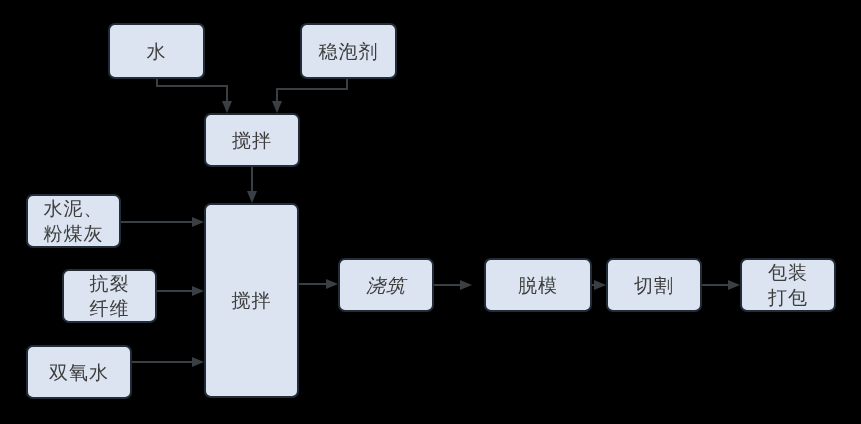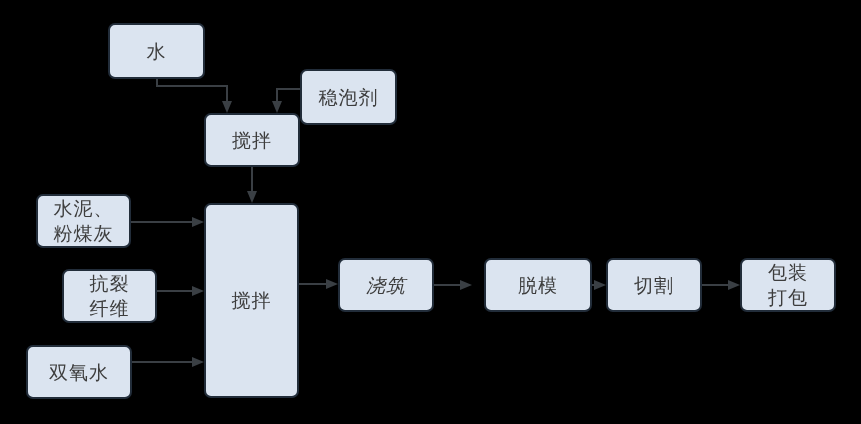--- a/index.html
+++ b/index.html
@@ -33,23 +33,23 @@
     justify-content: center;
     text-align: center;
     color: #3d3d3d;
     font-size: 19px;
     line-height: 25px;
     white-space: pre-line;
     letter-spacing: 1px;
   }
   
   .n-water    { left:108px; top:23px;  width:97px; height:56px; }
-  .n-stab     { left:300px; top:23px;  width:97px; height:56px;margin-top:46px; }
+  .n-stab     { left:300px; top:23px;  width:97px; height:56px; }
   .n-mix1     { left:204px; top:113px; width:96px; height:54px; }
-  .n-cement   { left:36px;  top:194px; width:95px; height:54px; }
+  .n-cement   { left:26px;  top:194px; width:95px; height:54px; }
   .n-fiber    { left:26px;  top:269px; width:95px; height:54px;margin-left:36px; }
   .n-peroxide { left:26px;  top:345px; width:106px; height:54px; }
   .n-mix2     { left:204px; top:203px; width:95px; height:195px; }
   .n-pour     { left:338px; top:258px; width:96px; height:54px;font-style:italic; }
   .n-demold   { left:484px; top:258px; width:108px; height:54px; }
   .n-cut      { left:606px; top:258px; width:96px; height:54px; }
   .n-pack     { left:740px; top:258px; width:96px; height:54px; }
   .edge {
     fill: none;
     stroke: #3a3f44;

